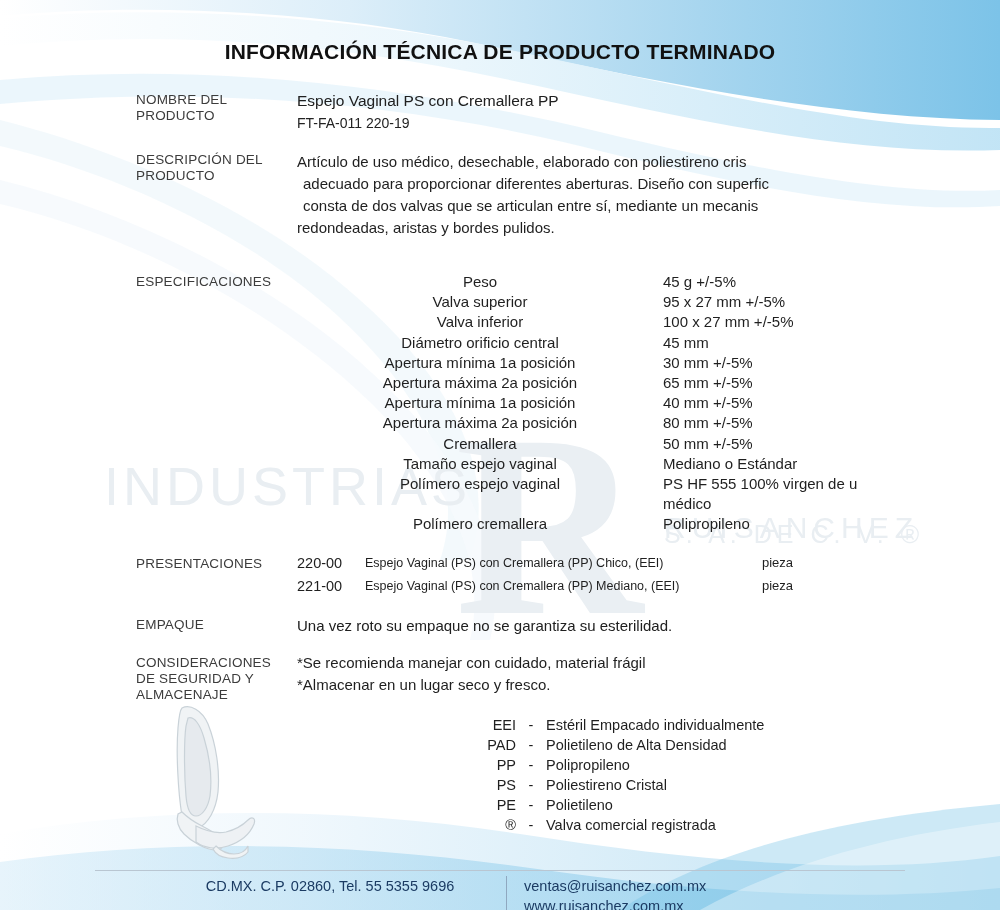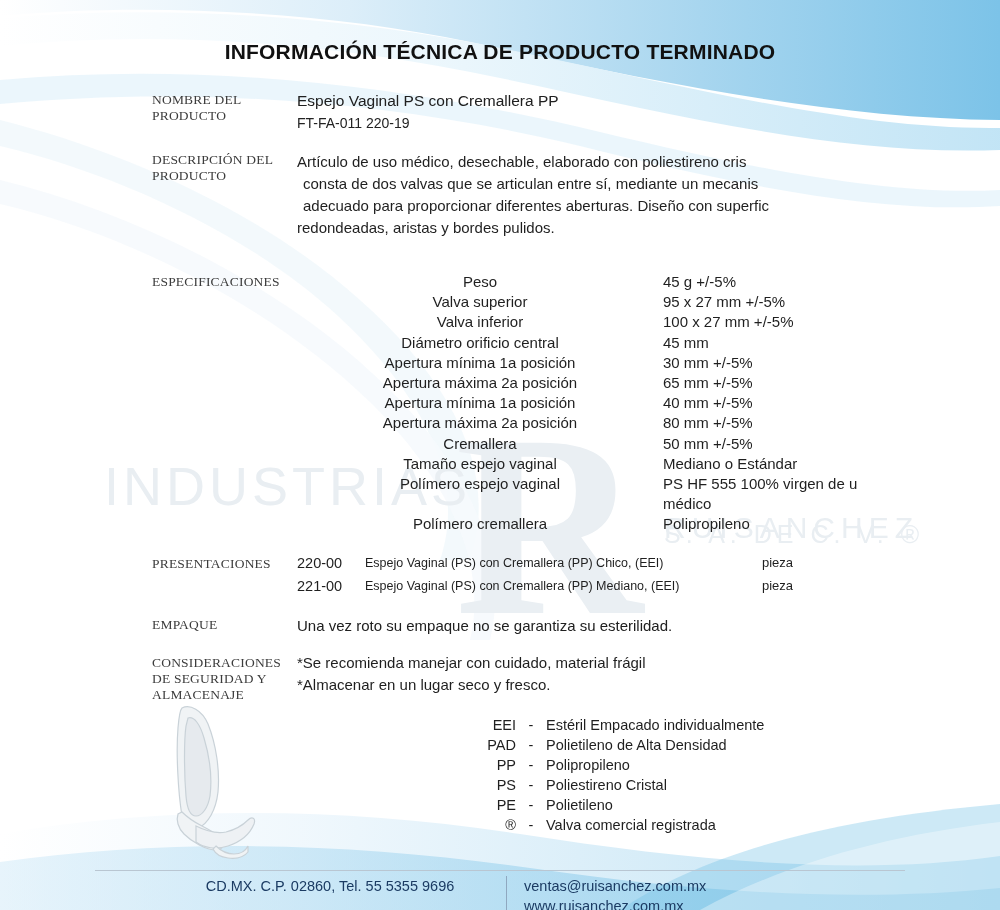--- a/index.html
+++ b/index.html
@@ -68,27 +68,26 @@
     width: 1000px;
     text-align: center;
     font-size: 21px;
     font-weight: bold;
     letter-spacing: 0.2px;
     color: #111;
   }
 
   .lbl {
     position: absolute;
-    left: 152px;
+    left: 136px;
     width: 160px;
     font-size: 13.5px;
     line-height: 16px;
     color: #3c3c3c;
     letter-spacing: 0.2px;
-    font-family: Liberation Serif, serif;
   }
   .val {
     position: absolute;
     left: 297px;
     font-size: 15px;
     line-height: 20px;
     color: #202020;
   }
 
   
@@ -283,22 +282,22 @@
   </div>
   <div class="val" id="val-nombre">Espejo Vaginal PS con Cremallera PP</div>
   <div class="val" id="val-codigo">FT-FA-011 220-19</div>
 
   <div class="lbl" id="lbl-desc">
     <div>DESCRIPCIÓN DEL</div>
     <div>PRODUCTO</div>
   </div>
   <div class="desc-block">
     <div>Artículo de uso médico, desechable, elaborado con poliestireno cris</div>
+    <div class="indent">adecuado para proporcionar diferentes aberturas. Diseño con superfic</div>
     <div class="indent">consta de dos valvas que se articulan entre sí, mediante un mecanis</div>
-    <div class="indent">adecuado para proporcionar diferentes aberturas. Diseño con superfic</div>
     <div>redondeadas, aristas y bordes pulidos.</div>
   </div>
 
   <div class="lbl" id="lbl-espec">ESPECIFICACIONES</div>
   <table class="spec-table">
     <tbody id="spec-body">
         <tr>
           <td class="k">Peso</td>
           <td class="v">45 g +/-5%</td>
         </tr>

